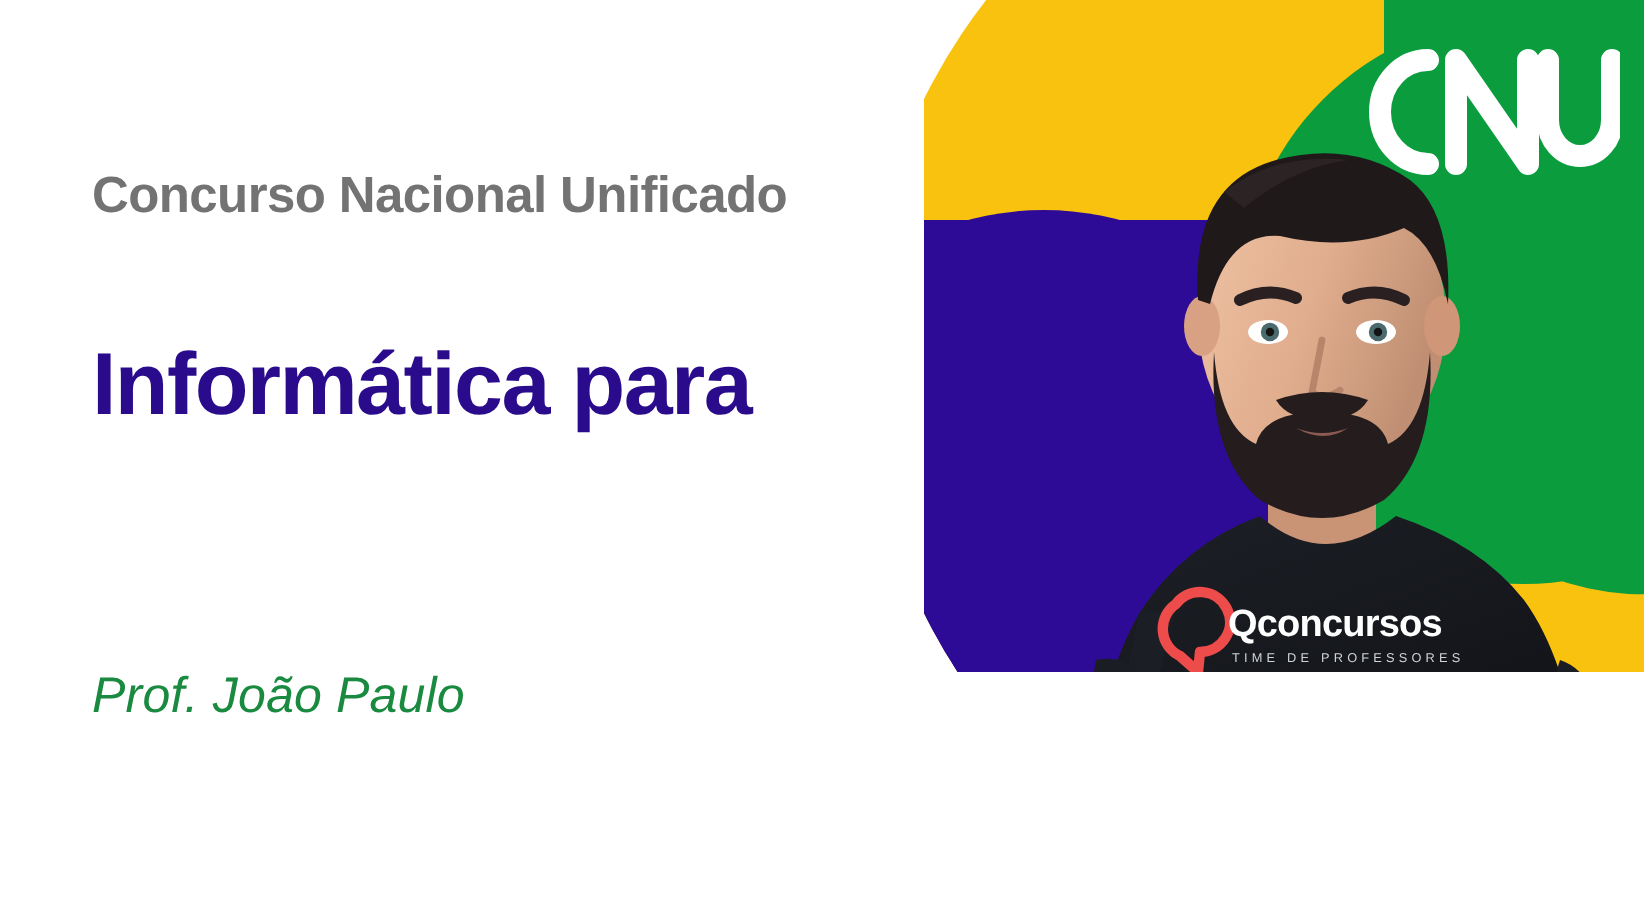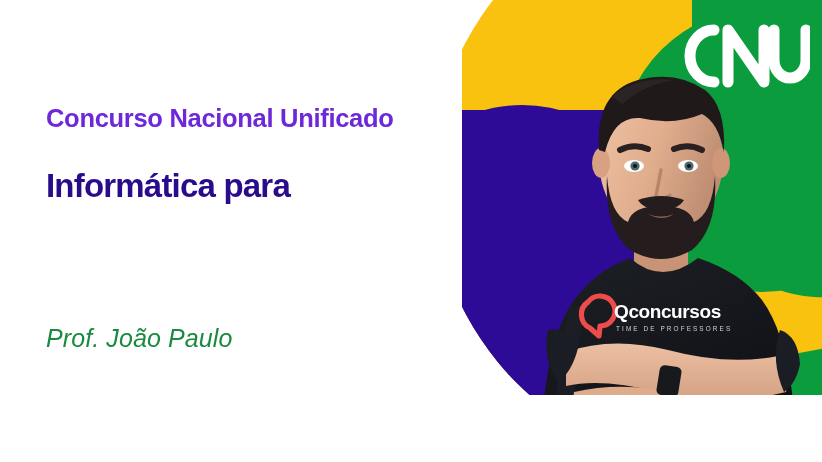--- a/index.html
+++ b/index.html
@@ -19,21 +19,21 @@
     background: #ffffff;
     overflow: hidden;
   }
 
   
   .art {
     position: absolute;
     top: 0;
     right: 0;
     width: 360px;
-    height: 395px;
+    height: 336px;
     overflow: hidden;
   }
   .art-svg {
     position: absolute;
     top: 0;
     left: 0;
     width: 360px;
     height: 462px;
     display: block;
   }
@@ -75,33 +75,33 @@
     letter-spacing: -0.3px;
     line-height: 1.1;
     white-space: nowrap;
   }
 
   .title {
     position: absolute;
     top: 166px;
     left: 0;
     margin: 0;
-    font-size: 33px;
+    font-size: 44px;
     font-weight: bold;
     line-height: 1.22;
     letter-spacing: -0.8px;
   }
   .title-line {
     display: block;
     white-space: nowrap;
   }
 
   .presenter {
     position: absolute;
-    top: 324px;
+    top: 334px;
     left: 0;
     margin: 0;
     font-size: 25px;
     font-style: italic;
     font-weight: normal;
     letter-spacing: 0.1px;
     white-space: nowrap;
   }
 </style>
 </head>
@@ -232,21 +232,21 @@
 
       <g>
         <path d="M 126 302 a 15 15 0 1 1 12 24 l -1 10 l -9 -8 a 15 15 0 0 1 -2 -26 Z" fill="none" stroke="#EE4B4B" stroke-width="5.2" stroke-linejoin="round"></path>
         <text x="152" y="318" fill="#ffffff" font-family="Liberation Sans, sans-serif" font-size="19" font-weight="bold" letter-spacing="-0.4">Qconcursos</text>
         <text x="154" y="331" fill="#cfd2d6" font-family="Liberation Sans, sans-serif" font-size="6.4" letter-spacing="2.1">TIME DE PROFESSORES</text>
       </g>
     </svg>
   </div>
 
   <div class="text-col">
-    <p class="eyebrow" style="color: #6d28d9; margin-top: 20px;">Concurso Nacional Unificado</p>
+    <p class="eyebrow" style="color: #737373;">Concurso Nacional Unificado</p>
 
     <h1 class="title" style="color: rgb(42, 11, 140);">
       <span class="title-line">Informática para</span>
     </h1>
 
     <p class="presenter" style="color: rgb(25, 138, 63);">Prof. João Paulo</p>
   </div>
 
 </div>
 

